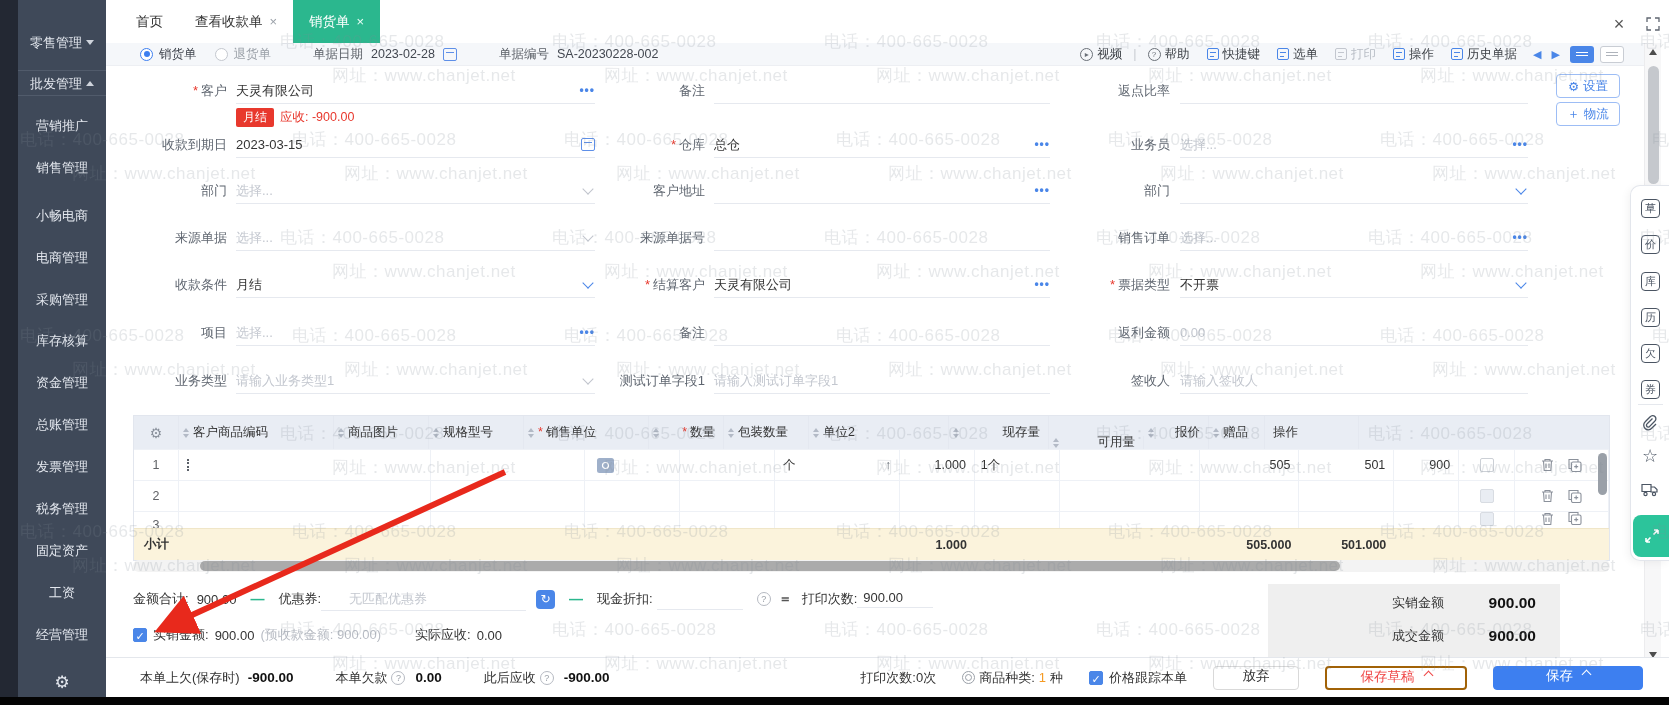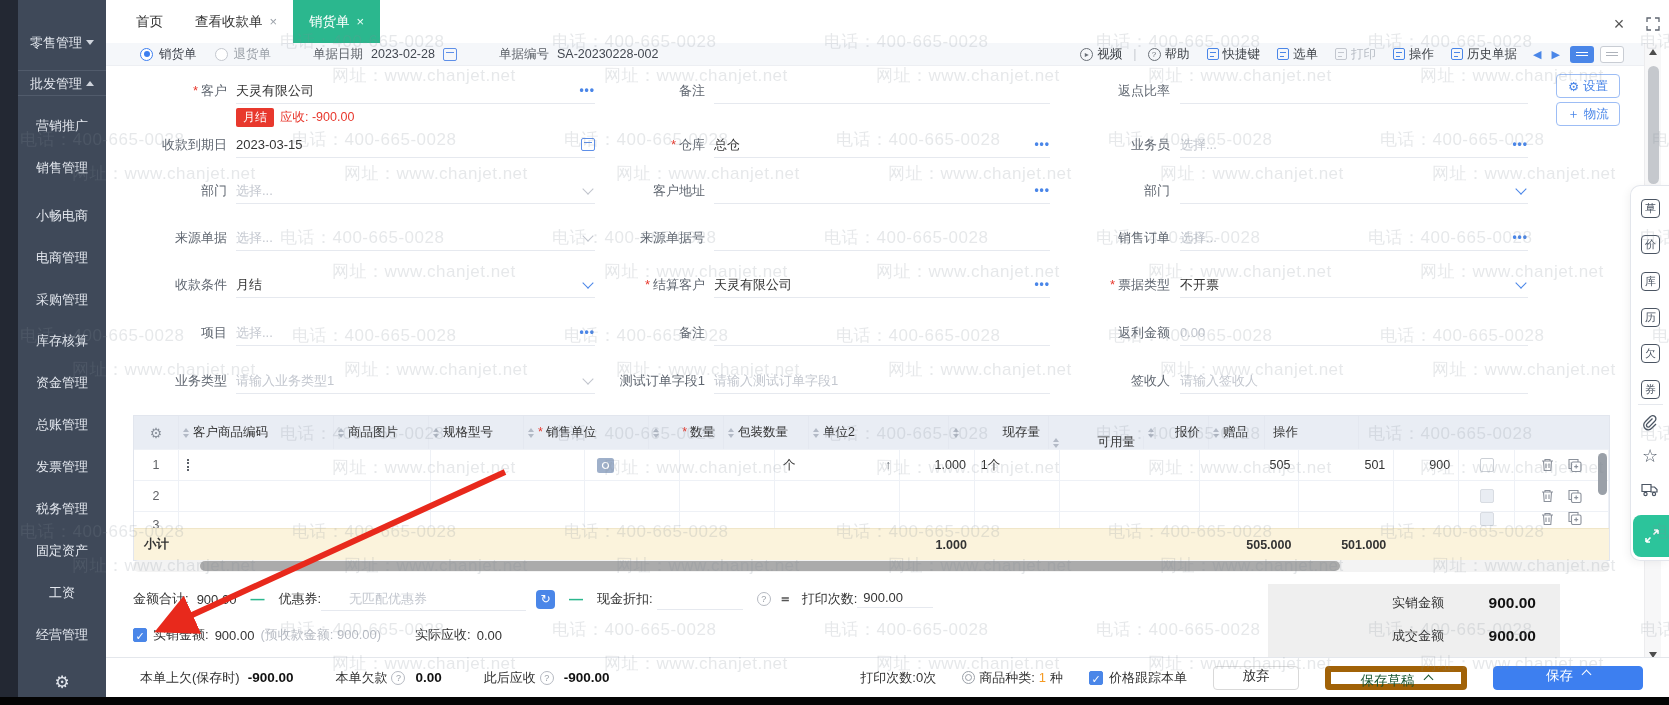--- a/index.html
+++ b/index.html
@@ -119,21 +119,21 @@
   .footer { position:absolute; left:106px; top:657px; width:1563px; height:40px; background:#fff; border-top:1px solid #e4e7ec; display:flex; align-items:center; padding:0 26px 0 34px; font-size:13px; color:#333; z-index:4; }
   .fstat { display:flex; align-items:center; margin-right:42px; }
   .fstat b { margin-left:8px; font-size:13.5px; color:#111; }
   .fstat .qmark { margin:0 2px 0 4px; }
   .fright { margin-left:auto; display:flex; align-items:center; gap:26px; }
   .kind-ic { width:13px; height:13px; border:1.2px solid #9aa0a8; border-radius:50%; display:inline-flex; align-items:center; justify-content:center; margin-right:4px; }
   .kind-ic::after { content:""; width:5px; height:5px; border:1.2px solid #9aa0a8; border-radius:50%; }
   .kinds-num { color:#f59a23; margin:0 4px; }
   .btn { height:24px; border-radius:4px; display:inline-flex; justify-content:center; cursor:pointer; font-size:13.5px; }
   .btn-abandon { width:86px; background:#fff; border:1px solid #d9d9d9; color:#333; }
-  .btn-draft { width:142px; background:#fff; border:6px solid #a16207; color:#14532d; }
+  .btn-draft { width:142px; background:#fff; border:2px solid #a16207; color:#ef4444; }
   .btn-save { width:150px; background:#3d7ff0; border:1px solid #3d7ff0; color:#fff; }
   .chev-up { width:7px; height:7px; border-left:1.6px solid; border-top:1.6px solid; transform:rotate(45deg); display:inline-block; margin-left:10px; margin-top:4px; }
 
   .black-strip { position:absolute; left:0; top:697px; width:1669px; height:8px; background:#040404; z-index:12; }
 
   
   .scrollbar { position:absolute; left:1644px; top:43px; width:17px; height:654px; background:#f7f7f8; border-left:1px solid #ececee; z-index:2; }
   .sb-up { position:absolute; left:4px; top:6px; width:0; height:0; border-left:4.5px solid transparent; border-right:4.5px solid transparent; border-bottom:6px solid #4d4d4d; }
   .sb-dn { position:absolute; left:4px; top:609px; width:0; height:0; border-left:4.5px solid transparent; border-right:4.5px solid transparent; border-top:6px solid #4d4d4d; }
   .sb-thumb { position:absolute; left:2.5px; top:23px; width:11px; height:118px; background:#c5c8cd; border-radius:6px; }

